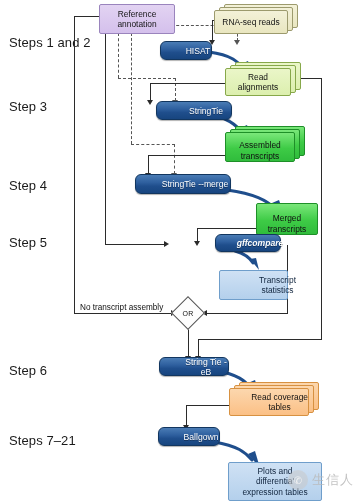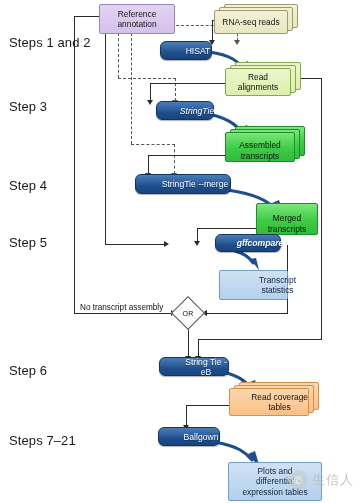--- a/index.html
+++ b/index.html
@@ -248,21 +248,21 @@
     <div class="sheet palegreen" style="left:10px;top:0;width:66px;height:28px;"></div>
     <div class="sheet palegreen" style="left:5px; top:3px;width:66px;height:28px;"></div>
     <div class="sheet palegreen databox" style="left:0;top:6px;width:66px;height:28px;">
       <div>
         <span>Read</span><br>
         <span>alignments</span>
       </div>
     </div>
   </div>
 
-  <div class="abs proc" style="left:156px;top:101px;width:58px;height:19px;font-style:italic;">
+  <div class="abs proc" style="left:156px;top:101px;width:76px;height:19px;">
     <span>StringTie</span>
   </div>
 
   <div class="stack" style="left:225px;top:126px;width:80px;height:36px;">
     <div class="sheet brightgreen" style="left:10px;top:0;width:70px;height:30px;"></div>
     <div class="sheet brightgreen" style="left:5px; top:3px;width:70px;height:30px;"></div>
     <div class="sheet brightgreen databox" style="left:0;top:6px;width:70px;height:30px;">
       <div>
         <span>Assembled</span><br>
         <span>transcripts</span>

